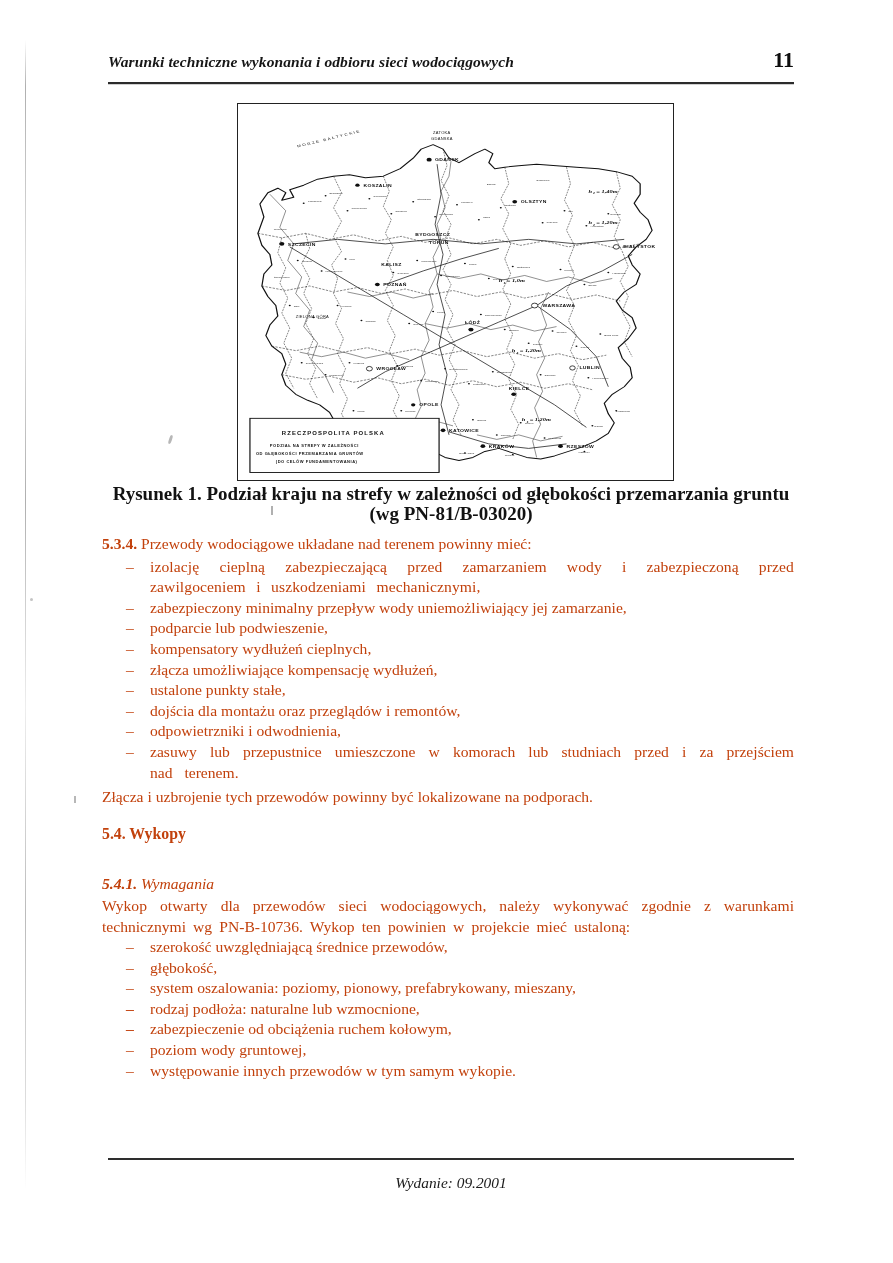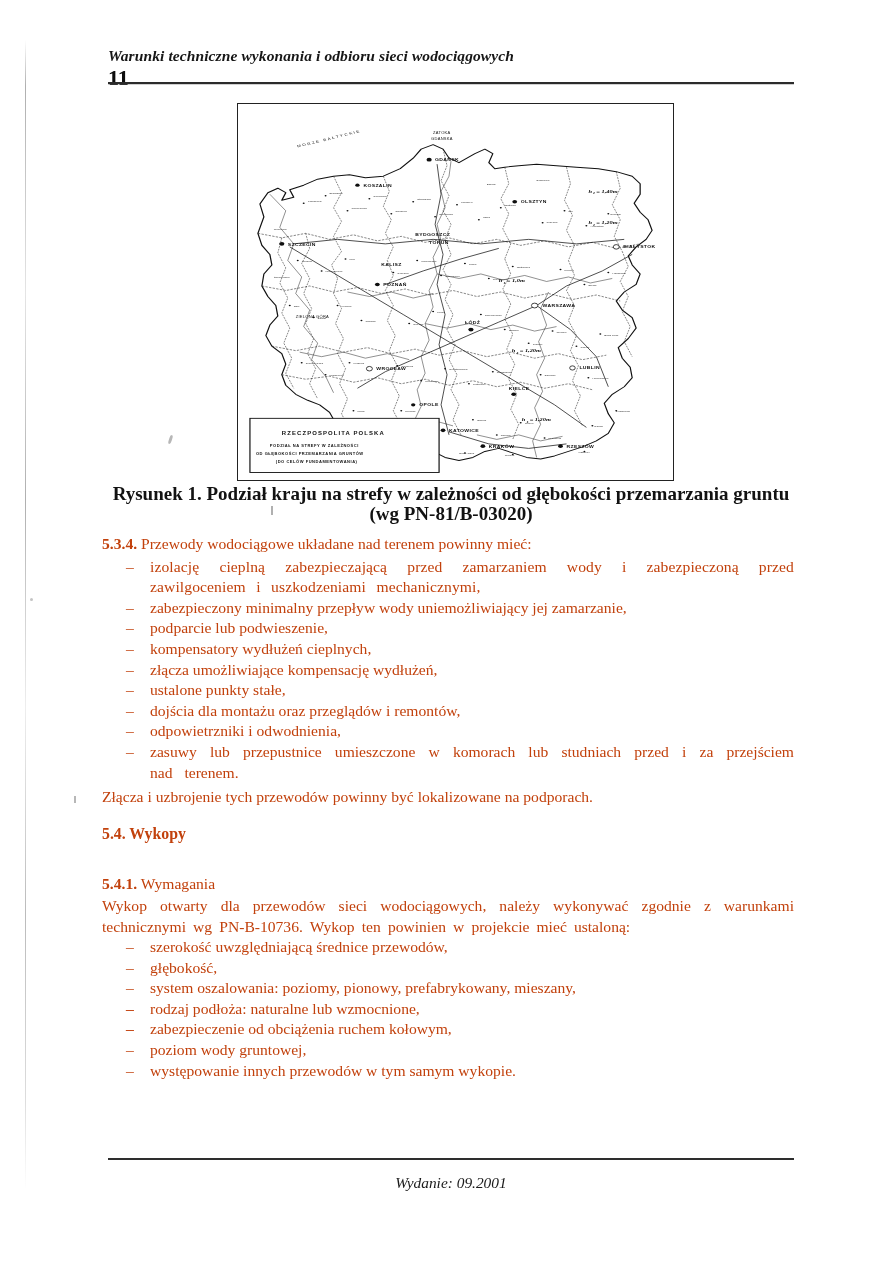--- a/index.html
+++ b/index.html
@@ -51,21 +51,21 @@
   }
 
   
   .header {
     position: absolute;
     left: 108px;
     top: 47px;
     width: 686px;
     display: flex;
     align-items: baseline;
-    flex-direction: column;
+    justify-content: space-between;
   }
   .header-title {
     font-style: italic;
     font-weight: 700;
     font-size: 15.5px;
     letter-spacing: .1px;
     color: #161616;
   }
   .header-pageno {
     font-weight: 700;
@@ -159,20 +159,21 @@
   }
 
   .h-section {
     font-weight: 700;
     font-size: 15.8px;
     margin: 16px 0 30px 0;
   }
   .h-sub {
     font-size: 15.6px;
     margin: 0 0 1px 0;
+    font-style: italic;
   }
   .h-sub .num { font-weight: 700; }
 
   .para-just {
     text-align: justify;
     margin: 0;
   }
 
   
   .wide-space { letter-spacing: .1px; word-spacing: 6.5px; }

